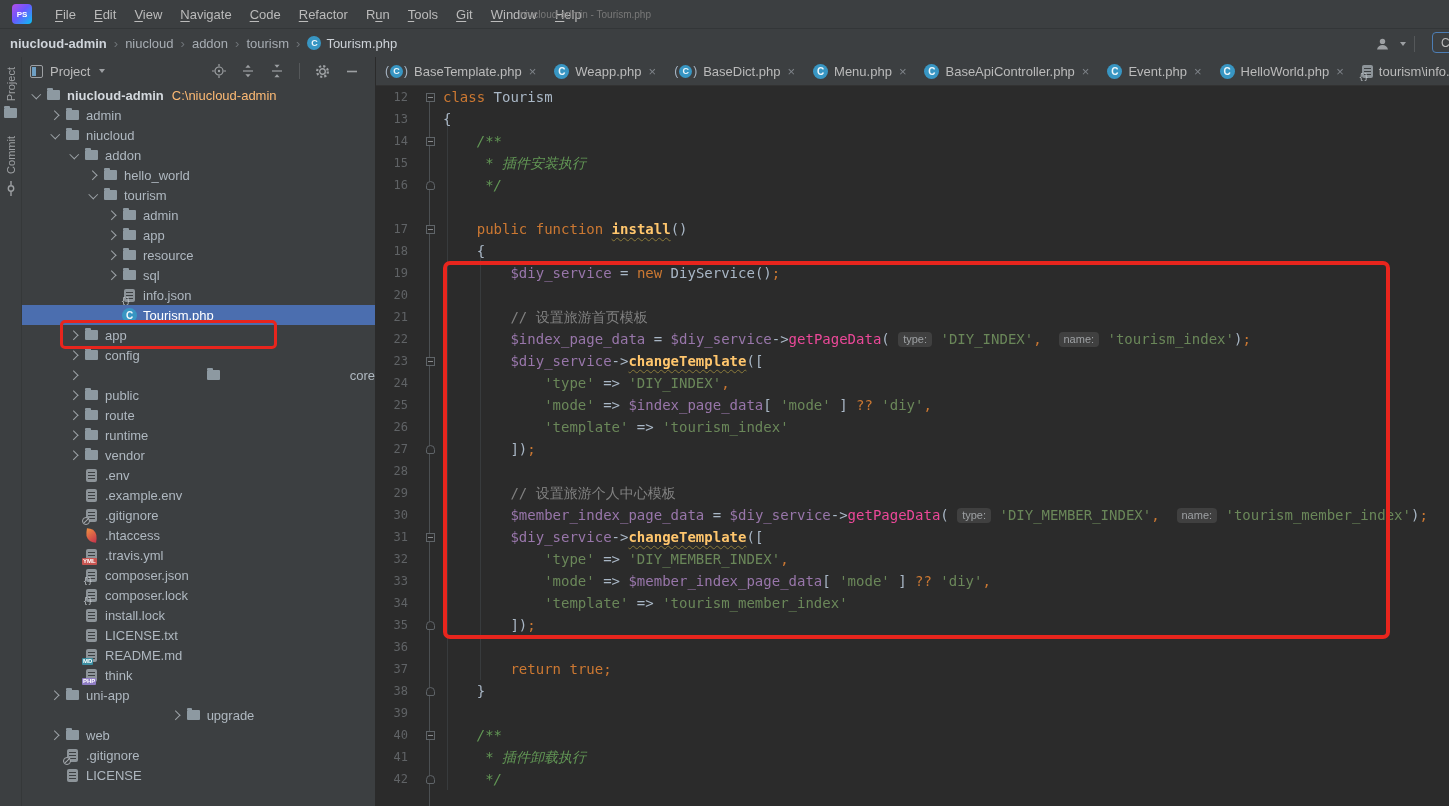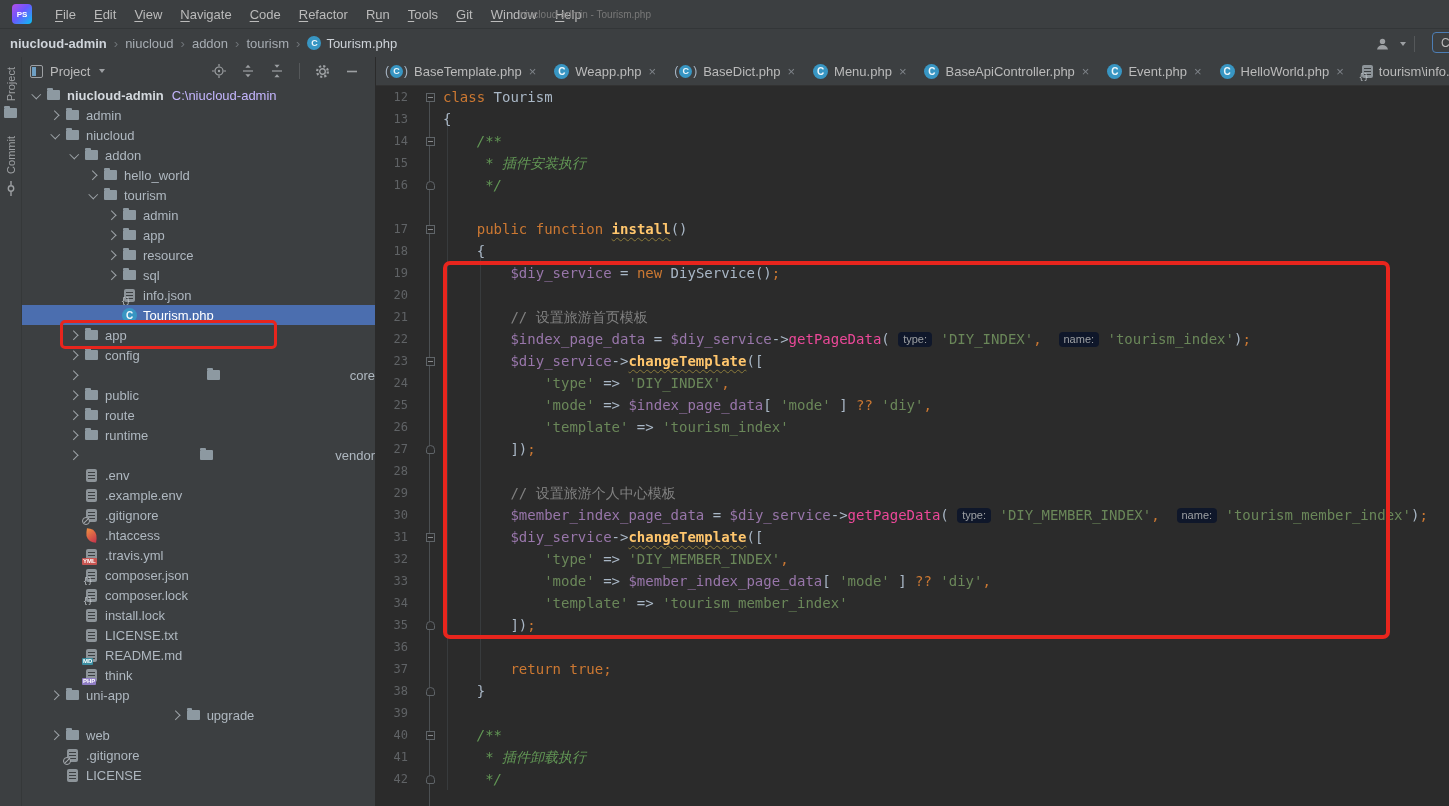--- a/index.html
+++ b/index.html
@@ -31,21 +31,21 @@
   .vtext{writing-mode:vertical-rl;transform:rotate(180deg);font-size:11px;color:#9da0a3;}
   
   .project-panel{width:354px;flex:none;background:#3c3f41;display:flex;flex-direction:column;border-right:1px solid #2b2b2b;box-sizing:border-box;}
   .panel-header{height:28px;flex:none;display:flex;align-items:center;padding:0 8px;gap:7px;}
   .panel-title{color:#bbbbbb;font-size:13px;}
   .panel-icons{margin-left:auto;display:flex;align-items:center;gap:15px;padding-right:8px;}
   .tree{flex:1;overflow:hidden;font-size:13px;color:#afb8c0;}
   .tree-row{height:20px;display:flex;align-items:center;white-space:nowrap;}
   .tree-row.selected{background:#4b6eaf;color:#ffffff;}
   .tree-root-name{font-weight:bold;color:#d4d9de;}
-  .tree-path{color:#c4b5fd;margin-left:8px;}
+  .tree-path{color:#fdba74;margin-left:8px;}
   .chev-box{width:17px;flex:none;display:flex;justify-content:center;align-items:center;}
   .chev{width:5.5px;height:5.5px;border-right:1.4px solid #9da3a8;border-bottom:1.4px solid #9da3a8;}
   .chev.r{transform:rotate(-45deg);margin-left:-2px;}
   .chev.d{transform:rotate(45deg);margin-top:-2px;}
   .ticon{width:17px;flex:none;display:flex;justify-content:center;margin-right:5px;position:relative;}
   
   .folder{width:13px;height:10px;background:#8d99a1;border-radius:1px;position:relative;}
   .folder::before{content:'';position:absolute;top:-2.5px;left:0;width:5.5px;height:2.5px;background:#8d99a1;border-radius:1px 1px 0 0;}
   .doc{width:11px;height:13px;background:#8d9499;border-radius:2px;position:relative;}
   .doc::after{content:'';position:absolute;left:2px;right:2px;top:3px;height:8px;
@@ -78,21 +78,21 @@
   .codetext{white-space:pre;padding-left:3px;color:#a9b7c6;}
   .tk-k{color:#cc7832;}
   .tk-o{color:#cc7832;}
   .tk-p{color:#a9b7c6;}
   .tk-v{color:#9876aa;}
   .tk-s{color:#6a8759;}
   .tk-c{color:#808080;}
   .tk-d{color:#629755;font-style:italic;}
   .tk-f{color:#ec4899;font-weight:normal;}
   .tk-w{color:#ffc66d;font-weight:bold;text-decoration:underline wavy #8a7a3a;text-underline-offset:3px;text-decoration-thickness:1px;}
-  .tk-h{display:inline-block;background:#0f172a;color:#9da0a3;border-radius:4px;padding:0 5px;font-size:11px;line-height:15px;
+  .tk-h{display:inline-block;background:#404040;color:#9da0a3;border-radius:4px;padding:0 5px;font-size:11px;line-height:15px;
         font-family:"Liberation Sans",sans-serif;transform:translateY(-1px);}
   
   .anno{position:absolute;border-style:solid;border-color:#e8251d;box-sizing:border-box;z-index:20;pointer-events:none;}
   .anno-tree{left:60px;top:320px;width:217px;height:29px;border-width:3px;border-radius:5px;}
   .anno-code{left:443px;top:261px;width:947px;height:378px;border-width:4px;border-radius:7px;}
 </style>
 </head>
 <body>
 
 <div class="menubar">
@@ -356,21 +356,21 @@
         </div>
         <div class="tree-row" style="padding-left: 44px;">
           <span class="chev-box">
             <span class="chev r"></span>
           </span>
           <span class="ticon">
             <span class="folder"></span>
           </span>
           <span>runtime</span>
         </div>
-        <div class="tree-row" style="padding-left: 44px; justify-content: space-between;">
+        <div class="tree-row" style="padding-left: 44px;">
           <span class="chev-box">
             <span class="chev r"></span>
           </span>
           <span class="ticon">
             <span class="folder"></span>
           </span>
           <span>vendor</span>
         </div>
         <div class="tree-row" style="padding-left: 44px;">
           <span class="chev-box"></span>

